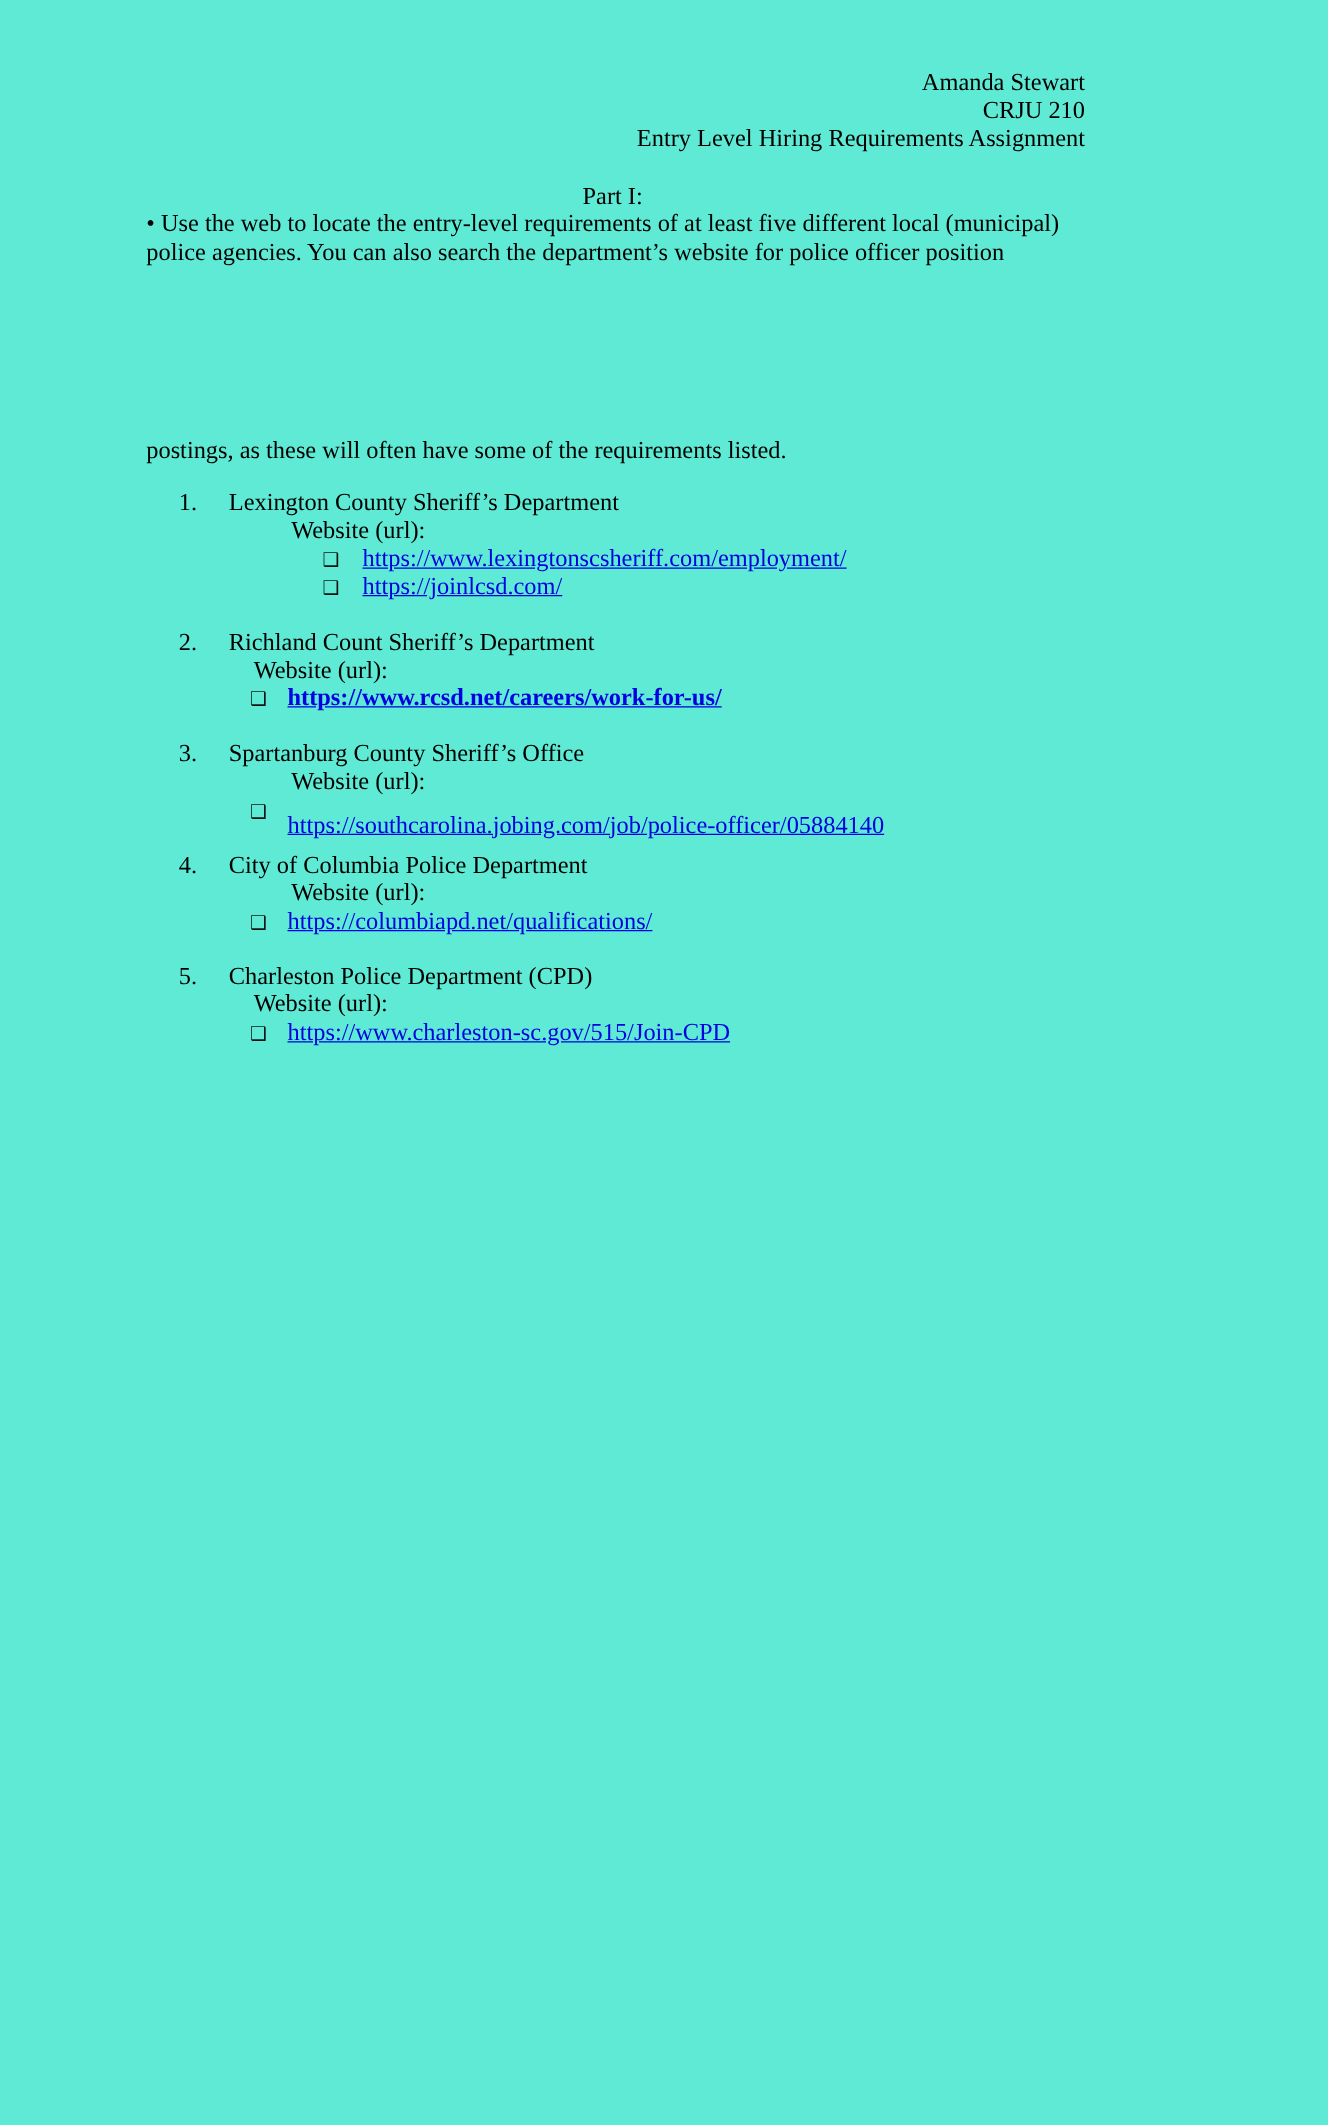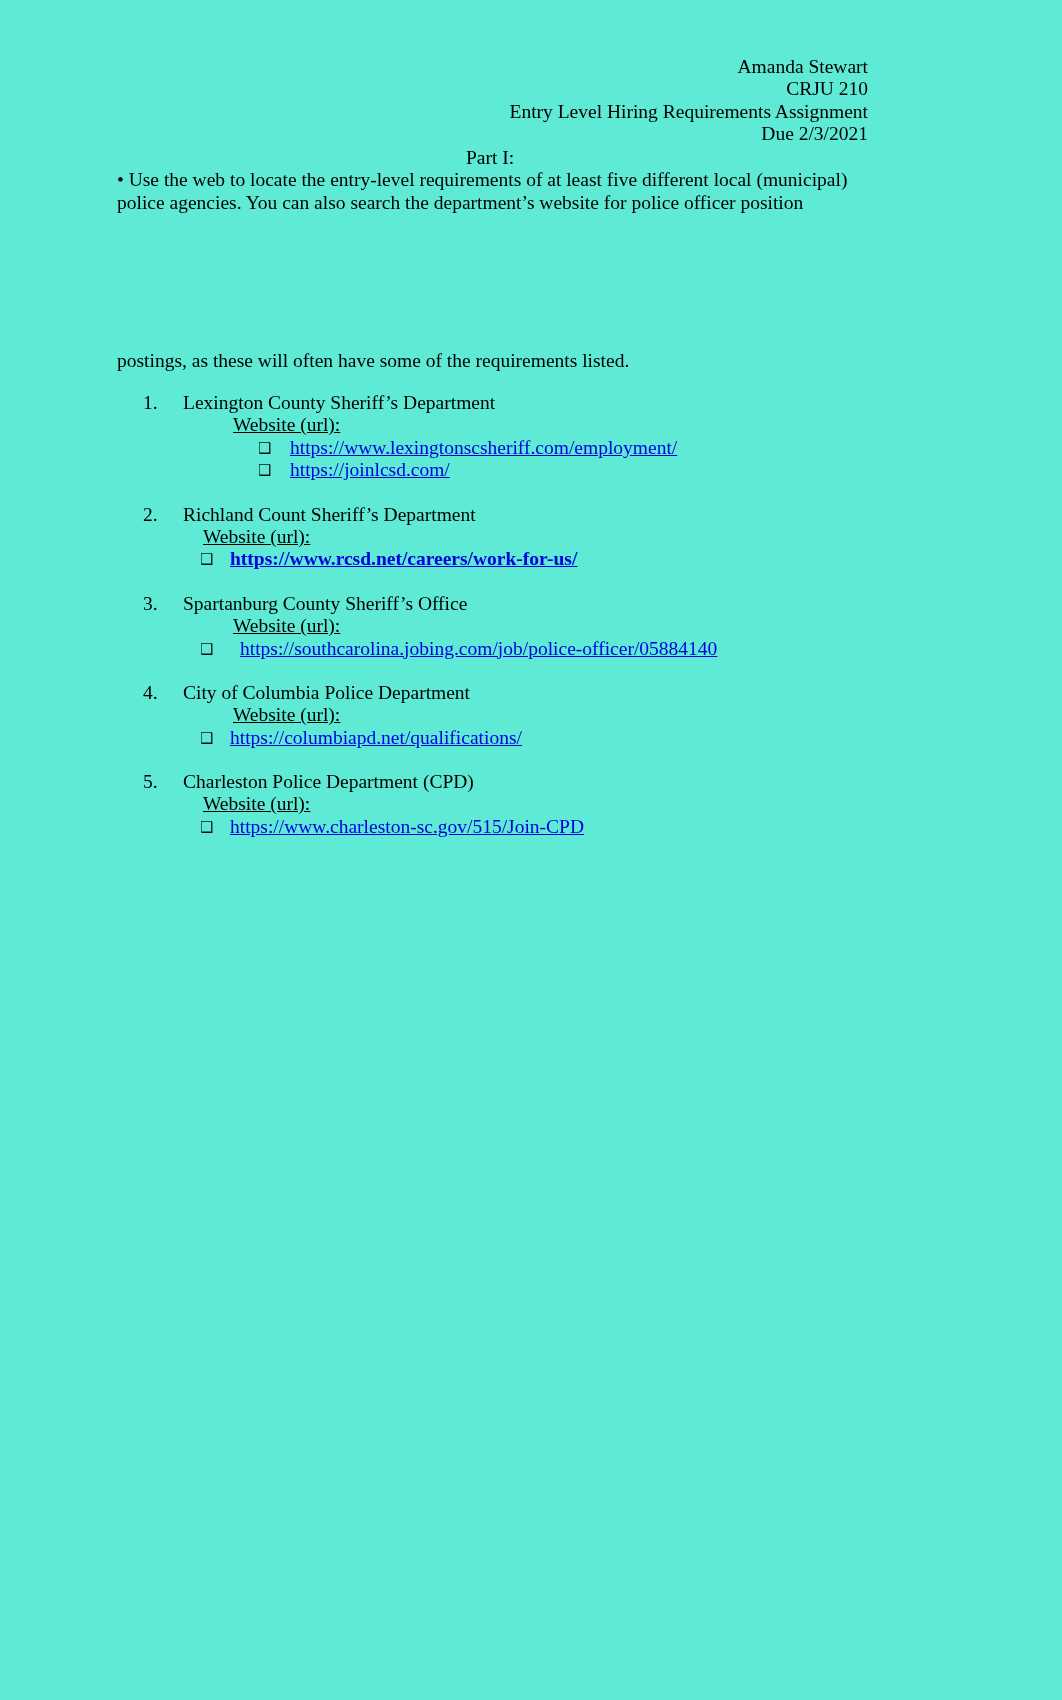--- a/index.html
+++ b/index.html
@@ -106,21 +106,20 @@
     position: relative;
     height: 22.4px;
     font-size: 19.5px;
     line-height: 22.4px;
     white-space: pre;
   }
   .website-label span {
     position: absolute;
     top: 0;
     white-space: pre;
-    text-decoration: underline;
   }
   .url-row {
     position: relative;
     height: 22.4px;
     font-size: 19.5px;
     line-height: 22.4px;
   }
   .url-bullet {
     position: absolute;
     top: 0;
@@ -141,21 +140,20 @@
 </head>
 <body>
 
 <div class="page">
   <div class="doc">
 
     <div class="header">
       <div>Amanda Stewart</div>
       <div>CRJU 210</div>
       <div>Entry Level Hiring Requirements Assignment</div>
-      <div>Due 2/3/2021</div>
     </div>
 
     <div class="part-heading">Part I:</div>
 
     <div class="intro">
       <span class="l1">• Use the web to locate the entry-level requirements of at least five different local (municipal)</span>
       <span class="l2">police agencies. You can also search the department’s website for police officer position</span>
     </div>
 
     <div class="postings">postings, as these will often have some of the requirements listed.</div>
@@ -201,21 +199,21 @@
       <div class="agency">
         <div class="agency-row">
           <span class="num">3.</span>
           <span class="agency-name">Spartanburg County Sheriff’s Office</span>
         </div>
         <div class="website-label">
           <span style="left:233px;">Website (url):</span>
         </div>
         <div class="url-row">
           <span class="url-bullet" style="left:200px;">❑</span>
-          <a class="url-link" style="left:240px;" href="#">https://southcarolina.jobing.com/job/police-officer/05884140</a>
+          <a class="url-link" style="left:230px;margin-top:12px;" href="#">https://southcarolina.jobing.com/job/police-officer/05884140</a>
         </div>
       </div>
 
       <div class="gap"></div>
 
       <div class="agency">
         <div class="agency-row">
           <span class="num">4.</span>
           <span class="agency-name">City of Columbia Police Department</span>
         </div>

